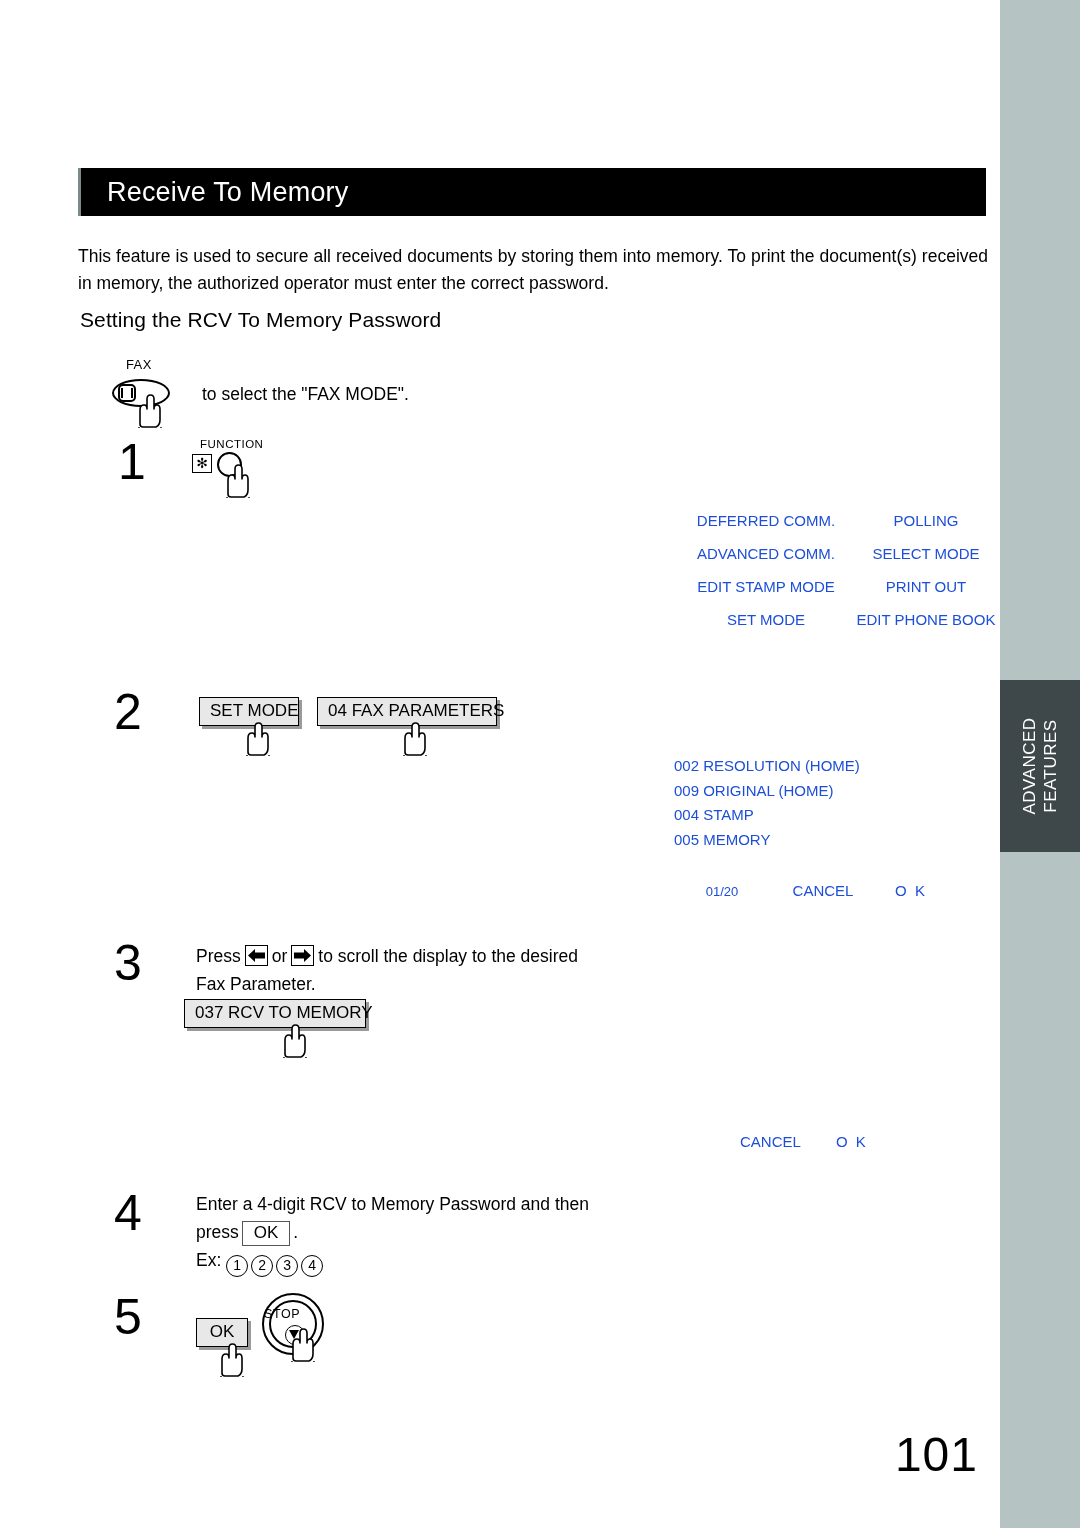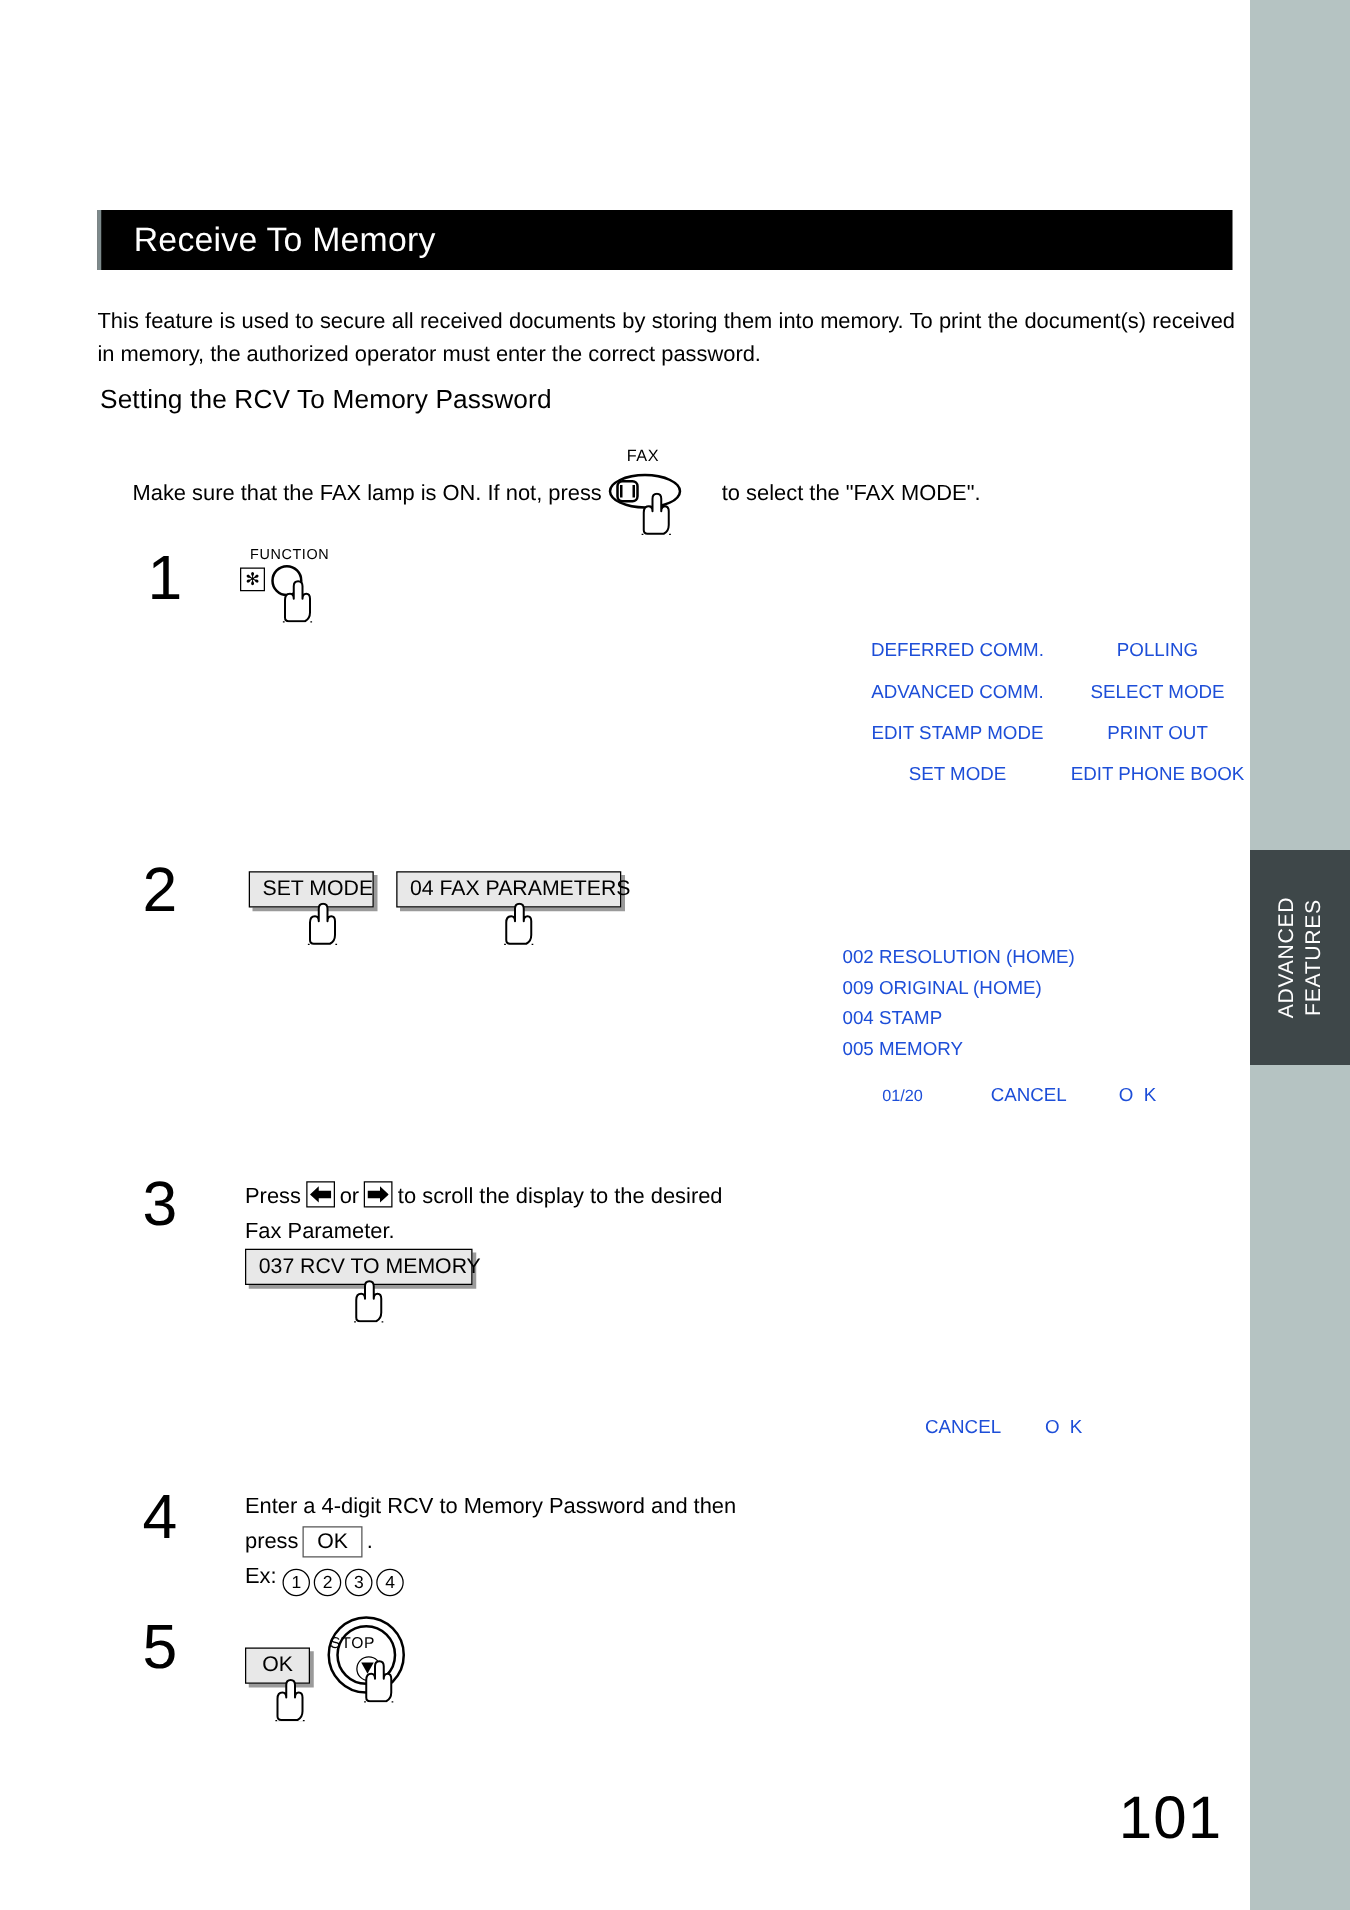--- a/index.html
+++ b/index.html
@@ -320,21 +320,21 @@
   .lcd-grid .c-right { text-align: center; }
 
   .lcd-list div {
     line-height: 24.5px;
     font-size: 15px;
     white-space: nowrap;
   }
   .lcd-footer {
     display: flex;
     align-items: baseline;
-    margin-top: 16px;
+    margin-top: 30px;
     font-size: 15px;
   }
   .lcd-footer .pg   { width: 96px; text-align: center; font-size: 13px; }
   .lcd-footer .cncl { width: 106px; text-align: center; }
   .lcd-footer .okk  { width: 70px;  text-align: center; letter-spacing: 2px; }
 
   
   .pagenum {
     position: absolute;
     right: 102px;
@@ -356,21 +356,20 @@
 
 <div class="section-header">
   <div class="section-header-title">Receive To Memory</div>
 </div>
 
 <div class="intro">This feature is used to secure all received documents by storing them into memory.  To print the document(s) received in memory, the authorized operator must enter the correct password.</div>
 
 <div class="subheading">Setting the RCV To Memory Password</div>
 
 <div class="faxline">
-  <span>Make sure that the FAX lamp is ON.  If not, press</span>
   <span class="fax-btn">
     <span class="fax-label">FAX</span>
     <span class="fax-oval"></span>
     <span class="fax-inner"></span>
     <span class="hand" style="top:17px; left:20px;">
       <svg width="30" height="34" viewBox="0 0 30 34">
         <path d="M8 30 L8 16 Q8 11 12 11 Q15 11 15 15 L15 5 Q15 1 18.5 1 Q22 1 22 5 L22 15
                  Q22 11 25 11 Q28 11 28 15 L28 26 Q28 31 24 33 L11 33 Q8 33 8 30 Z" fill="#ffffff" stroke="#000" stroke-width="1.6" stroke-linejoin="round"></path>
         <path d="M7 33 L7 36 M29 33 L29 36 M7 35 L29 35" stroke="#000" stroke-width="1.4" fill="none"></path>
       </svg>
@@ -443,21 +442,21 @@
 <div class="step-num" style="left:114px; top:938px;">3</div>
 <div class="step-text" style="left:196px; top:942px; width:430px;">
   <span>Press</span><span class="arrowbox"><svg width="17" height="15" viewBox="0 0 17 15">
         <polygon points="0,7.5 7,1 7,4.5 17,4.5 17,10.5 7,10.5 7,14" fill="#000"></polygon>
       </svg></span><span>or</span><span class="arrowbox"><svg width="17" height="15" viewBox="0 0 17 15">
         <polygon points="17,7.5 10,1 10,4.5 0,4.5 0,10.5 10,10.5 10,14" fill="#000"></polygon>
       </svg></span><span>to scroll the display to the desired</span>
   <div>Fax Parameter.</div>
 </div>
 
-<div class="pushbtn shade" style="left:196px; top:999px; width:182px;">037 RCV TO MEMORY</div>
+<div class="pushbtn shade" style="left:184px; top:999px; width:182px;">037 RCV TO MEMORY</div>
 <span class="hand" style="position:absolute; top:1024px; left:277px;">
   <svg width="30" height="34" viewBox="0 0 30 34">
     <path d="M8 30 L8 16 Q8 11 12 11 Q15 11 15 15 L15 5 Q15 1 18.5 1 Q22 1 22 5 L22 15
              Q22 11 25 11 Q28 11 28 15 L28 26 Q28 31 24 33 L11 33 Q8 33 8 30 Z" fill="#ffffff" stroke="#000" stroke-width="1.6" stroke-linejoin="round"></path>
     <path d="M7 33 L7 36 M29 33 L29 36 M7 35 L29 35" stroke="#000" stroke-width="1.4" fill="none"></path>
   </svg>
 </span>
 
 <div class="lcd" style="left:740px; top:1133px;">
   <div class="lcd-footer" style="margin-top:0;">

